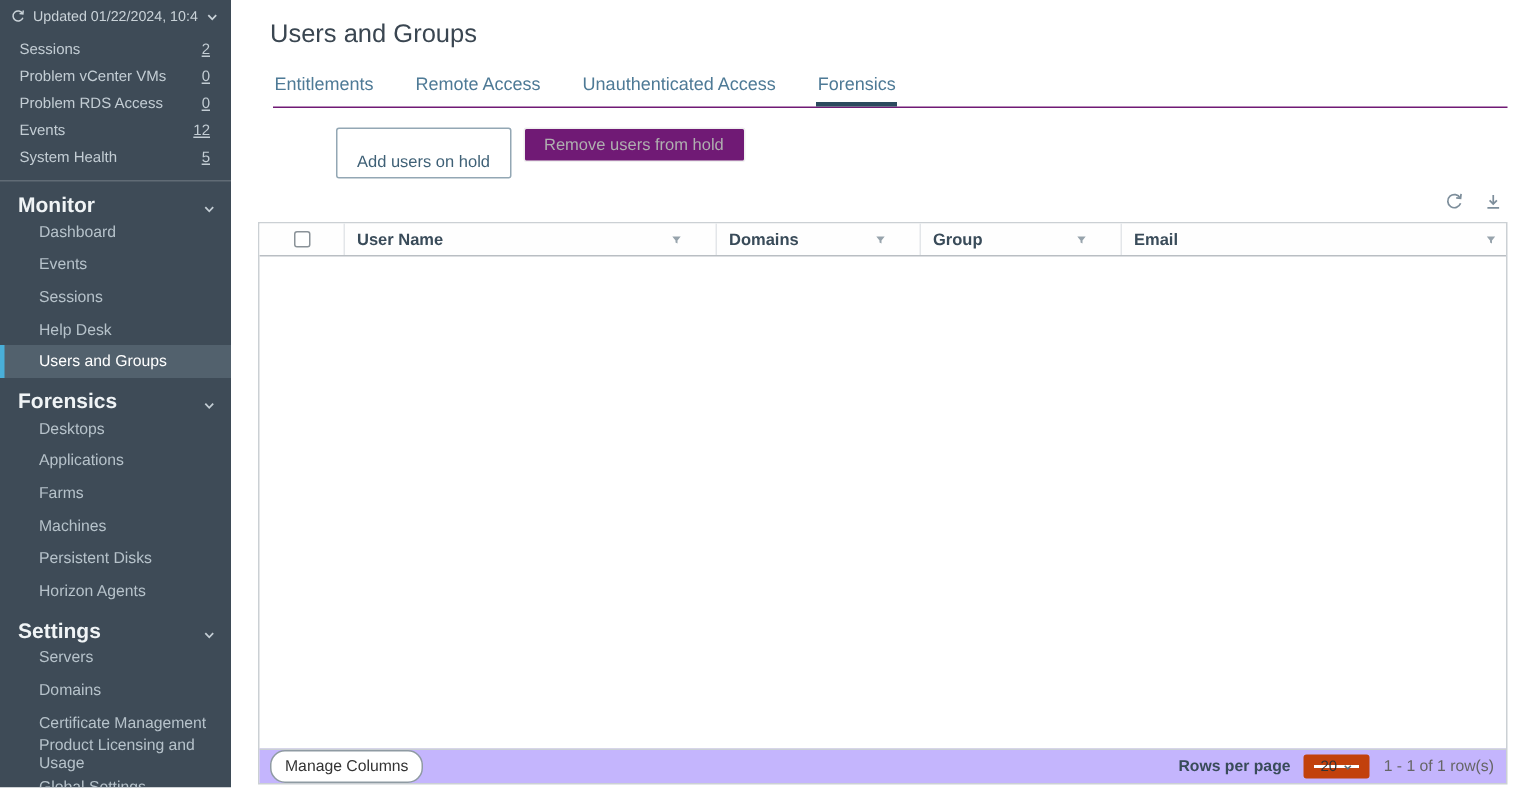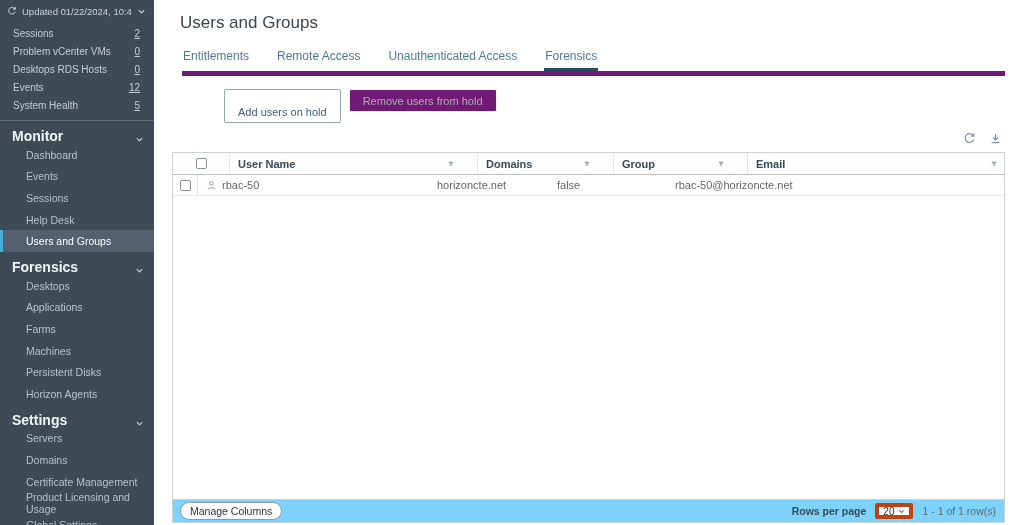--- a/index.html
+++ b/index.html
@@ -18,21 +18,21 @@
   .sb-stat .val { text-decoration:underline; }
   .sb-divider { border-top:1px solid rgba(255,255,255,0.18); margin:2px 0 0; }
   .sb-section-header { height:23px; min-height:23px; display:flex; align-items:flex-end; padding:0 10px 0 12px; color:#F0F4F6; font-weight:700; font-size:14px; cursor:pointer; }
   .sb-section-header .chev { margin-left:auto; display:flex; color:#C3CDD4; }
   .sb-item { height:21.6px; min-height:21.6px; display:flex; align-items:center; padding-left:26px; color:#B6C2CA; font-size:10.5px; cursor:pointer; }
   .sb-item.selected { background:#52616D; color:#FFFFFF; border-left:3px solid #49AFD9; padding-left:23px; }
 
   
   .main { flex:1; display:flex; flex-direction:column; padding:0 19px 2px 18px; min-width:0; background:#fff; }
   .page-title { margin:13px 0 0 8px; font-size:17px; font-weight:500; color:#3A4651; }
-  .tabbar { display:flex; gap:26px; margin:12px 0 0 10px; border-bottom:5px solid #701a75; }
+  .tabbar { display:flex; gap:26px; margin:12px 0 0 10px; border-bottom:1px solid #701a75; }
   .tab { font-size:12px; color:#4E7A96; padding:4px 1px 8px; cursor:pointer; }
   .tab.active { padding-bottom:5px; border-bottom:3px solid #2B4A5E; }
   .actions { display:flex; gap:8px; margin:13px 0 0 8px; }
   .btn-outline { height:23px; padding:16px 13px; background:#fff; border:1px solid #93A7B4; border-radius:2px; color:#3E6076; font-size:11px; font-family:inherit; cursor:pointer;margin-left:44px; }
   .btn-disabled { height:23px; padding:0 13px; background:#701a75; border:1px solid #EFEFEF; border-radius:2px; color:#AFAFAF; font-size:11px; font-family:inherit; }
   .table-tools { display:flex; justify-content:flex-end; align-items:center; gap:13px; margin-top:9px; padding-right:3px; color:#7D8E9B; }
   .tool { display:flex; cursor:pointer; }
 
   
   .grid { margin-top:7px; border:1px solid #CBD0D4; flex:1; display:flex; flex-direction:column; min-height:0; }
@@ -42,25 +42,25 @@
   .col-check { width:24px; flex:none; justify-content:center; padding:0 !important; border-left:none !important; }
   .col-user { width:232px; flex:none; }
   .col-domains { width:120px; flex:none; }
   .col-group { width:118px; flex:none; }
   .col-email { flex:1; min-width:0;align-items:center; }
   .grid-row { display:flex; height:21px; min-height:21px; border-bottom:1px solid #E8EAEC; font-size:11px; color:#666; cursor:pointer; }
   .gr-cell { display:flex; align-items:center; padding:0 8px; gap:5px; }
   .gr-cell.col-user { border-left:1px solid #E3E6E9; }
   .grid-fill { flex:1; }
   .cb { width:11px; height:11px; border:1px solid #8A9298; border-radius:2px; background:#fff; cursor:pointer; }
-  .grid-footer { height:23px; min-height:23px; border-top:1px solid #CBD0D4; display:flex; align-items:center; padding:0 8px 0 7px; background:#7dd3fc; }
+  .grid-footer { height:23px; min-height:23px; border-top:1px solid #CBD0D4; display:flex; padding:0 8px 0 7px; background:#c4b5fd; }
   .manage-cols { border:1px solid #8F9BA3; border-radius:10px; background:#fff; font-size:10.5px; color:#333; padding:2px 9px; font-family:inherit; cursor:pointer; }
   .pager { margin-left:auto; display:flex; align-items:center; gap:9px; font-size:10.5px; color:#666; }
   .pager-label { color:#394B59; font-weight:600; }
-  .pager-select { border:4px solid #c2410c; border-radius:2px; height:16px; min-width:35px; display:flex; align-items:center; justify-content:space-between; gap:4px; padding:0 4px; font-size:10px; color:#333; background:#fff; cursor:pointer; }
+  .pager-select { border:7px solid #c2410c; border-radius:2px; height:16px; min-width:35px; display:flex; align-items:center; justify-content:space-between; gap:4px; padding:0 4px; font-size:10px; color:#333; background:#fff; cursor:pointer; }
 </style>
 </head>
 <body>
 
 <div class="app">
 
   <nav class="sidebar">
     <div class="sb-topbar">
       <span class="icon">
         <svg width="10" height="10" viewBox="0 0 16 16" fill="none" stroke="currentColor" stroke-width="1.6">
@@ -79,21 +79,21 @@
     <div class="sb-stats">
       <div class="sb-stat">
         <span class="lbl">Sessions</span>
         <span class="val">2</span>
       </div>
       <div class="sb-stat">
         <span class="lbl">Problem vCenter VMs</span>
         <span class="val">0</span>
       </div>
       <div class="sb-stat">
-        <span class="lbl">Desktops RDS Hosts</span>
+        <span class="lbl">Problem RDS Access</span>
         <span class="val">0</span>
       </div>
       <div class="sb-stat">
         <span class="lbl">Events</span>
         <span class="val">12</span>
       </div>
       <div class="sb-stat">
         <span class="lbl">System Health</span>
         <span class="val">5</span>
       </div>
@@ -208,37 +208,20 @@
         <div class="gh-cell col-email">
           <span>Email</span>
           <span class="filter">
             <svg width="8" height="8" viewBox="0 0 12 12" fill="#97A3AC">
                 <path d="M1.8 2.6h8.4L7 6.4v3.2L5 8.5V6.4z"></path>
               </svg>
           </span>
         </div>
       </div>
 
-      <div class="grid-row">
-        <div class="gr-cell col-check" style="justify-content:center;padding:0;">
-          <span class="cb"></span>
-        </div>
-        <div class="gr-cell col-user">
-          <span style="display:flex;">
-            <svg width="11" height="11" viewBox="0 0 16 16" fill="none" stroke="#8A98A3" stroke-width="1.4">
-                <circle cx="8" cy="5" r="2.6"></circle>
-                <path d="M3 13.5c.7-3.2 9.3-3.2 10 0"></path>
-              </svg>
-          </span>
-          <span>rbac-50</span>
-        </div>
-        <div class="gr-cell col-domains">horizoncte.net</div>
-        <div class="gr-cell col-group">false</div>
-        <div class="gr-cell col-email">rbac-50@horizoncte.net</div>
-      </div>
 
       <div class="grid-fill"></div>
 
       <div class="grid-footer">
         <button class="manage-cols">Manage Columns</button>
         <div class="pager">
           <span class="pager-label">Rows per page</span>
           <span class="pager-select">
             <span>20</span>
             <svg width="7" height="7" viewBox="0 0 12 12" fill="none" stroke="#5a6b77" stroke-width="1.8">

